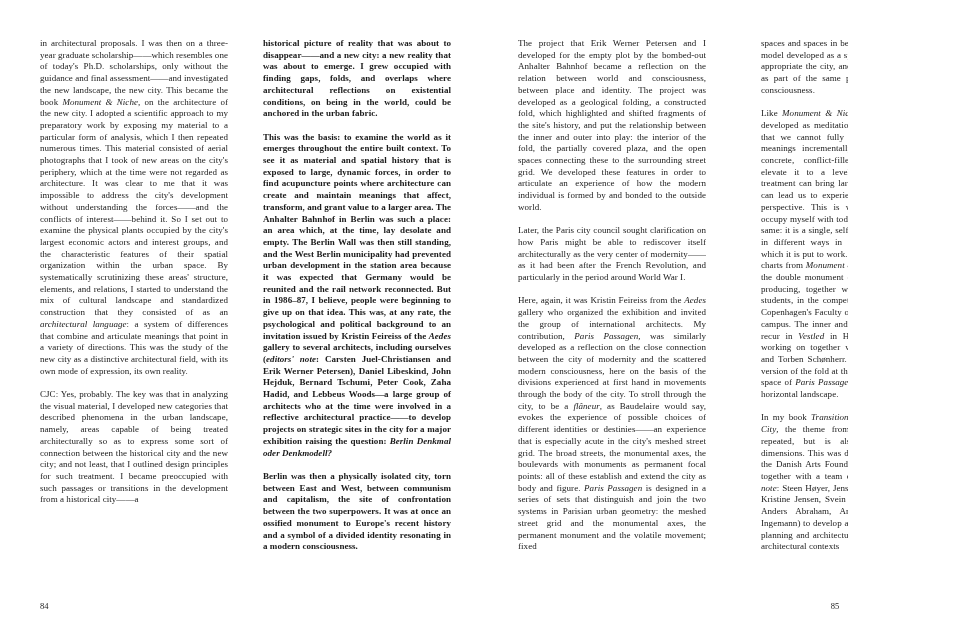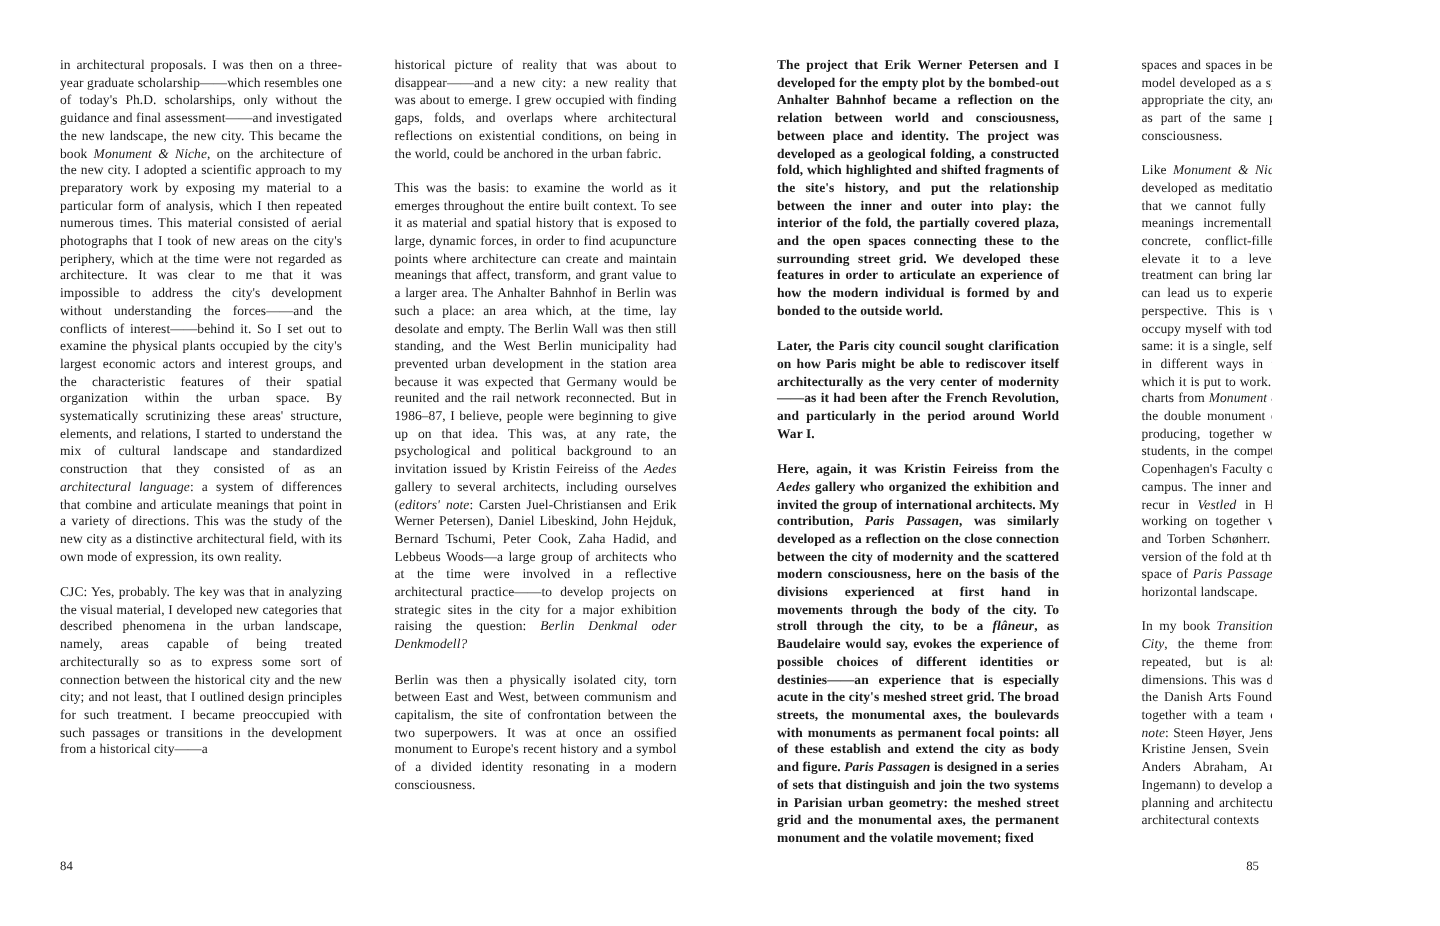--- a/index.html
+++ b/index.html
@@ -25,26 +25,26 @@
     text-align: justify;
     letter-spacing: 0.05px;
   }
   .text-column p {
     margin: 0 0 11.7px 0;
   }
   .text-column p:last-child {
     margin-bottom: 0;
   }
   #col-0 { left: 40px; }
-  #col-1 { left: 263px; }
-  #col-2 { left: 518px; font-weight: bold; }
+  #col-1 { left: 263px; font-weight: bold; }
+  #col-2 { left: 518px; }
   #col-3 { left: 741px; margin-left: 20px; }
   .page-number {
     position: absolute;
-    top: 572px;
+    top: 601px;
     font-size: 8.5px;
     line-height: 11px;
     color: #1a1a1a;
   }
   .page-number.left { left: 40px; }
   .page-number.right { left: 741px; width: 188px; text-align: center; }
   i { font-style: italic; }
 </style>
 </head>
 <body>

